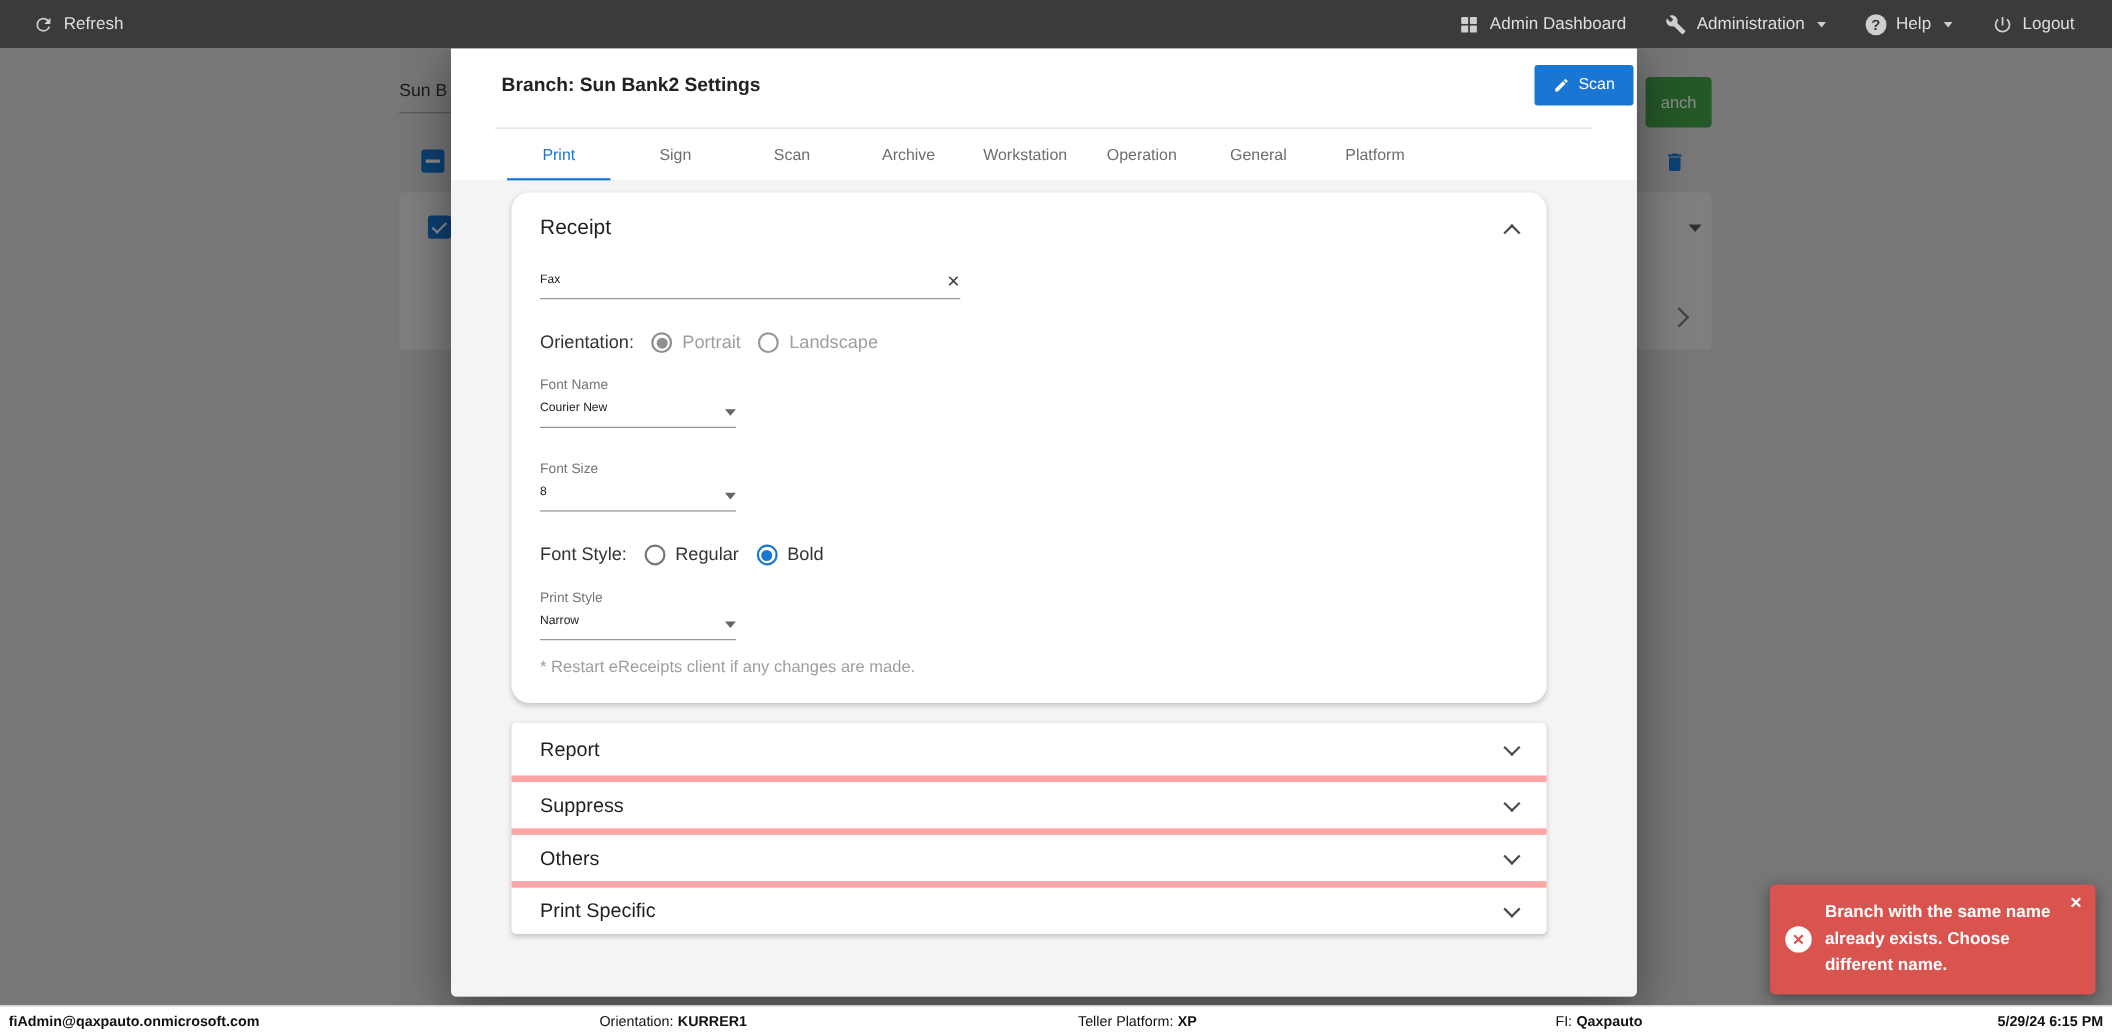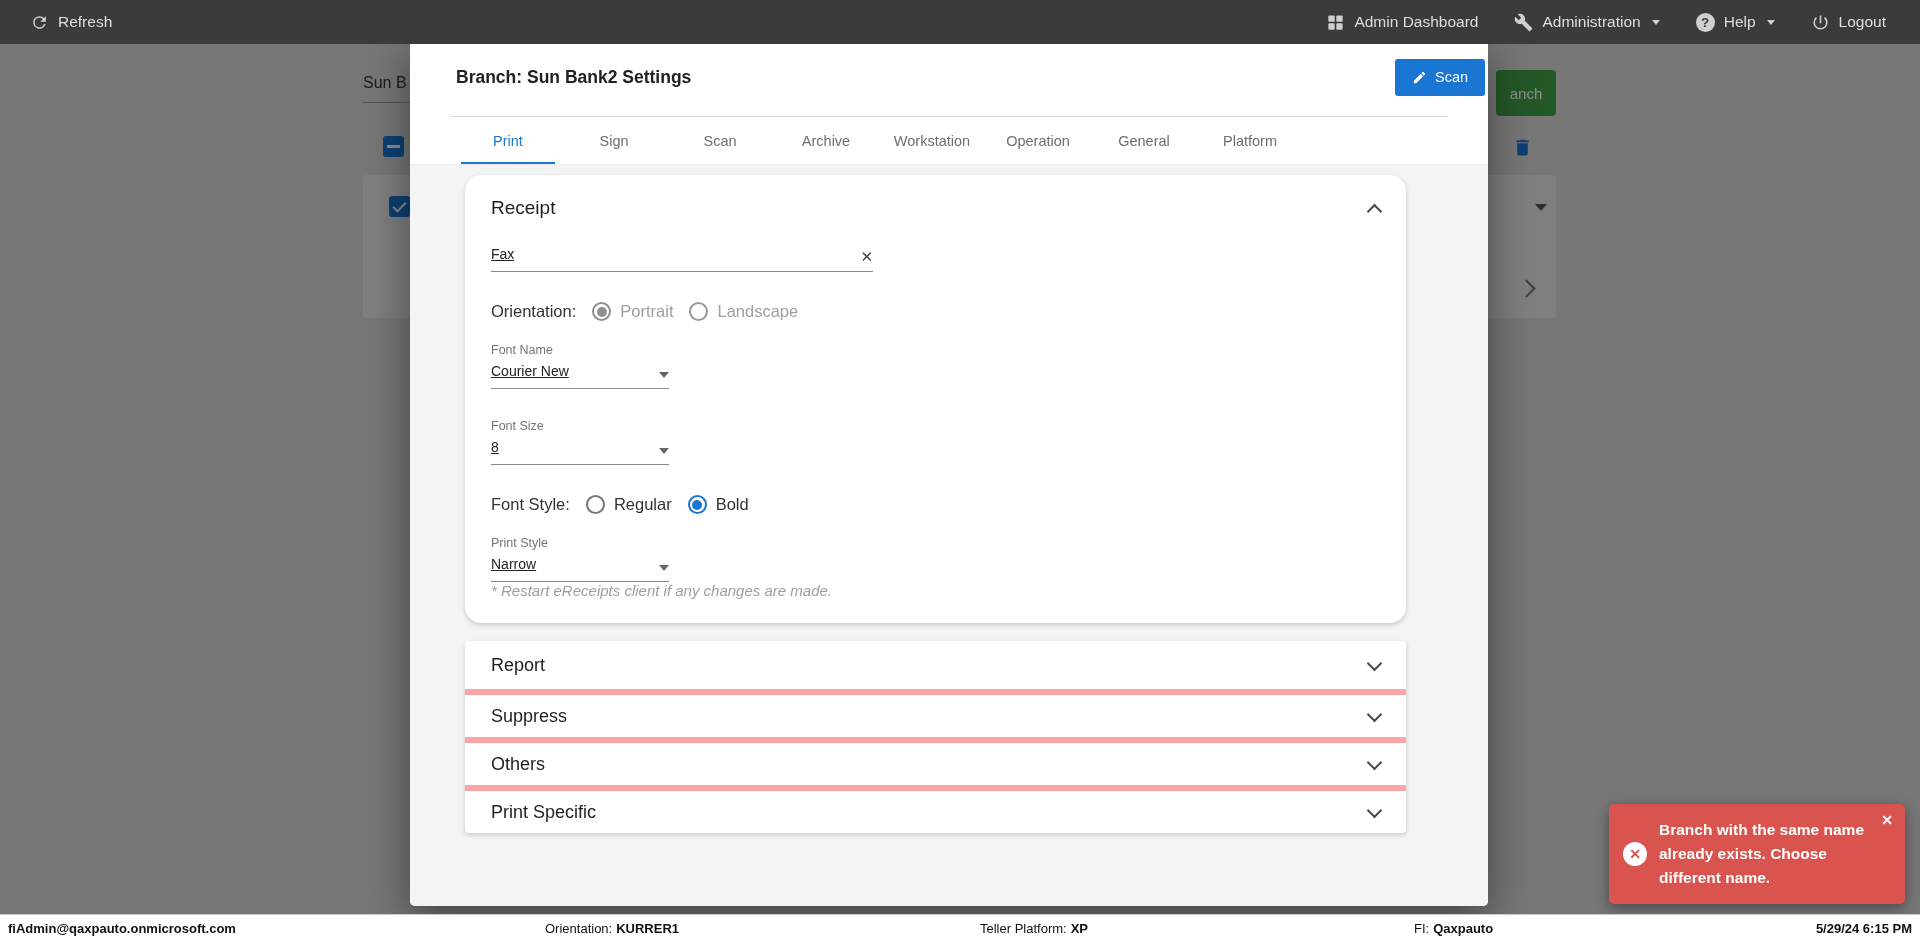--- a/index.html
+++ b/index.html
@@ -68,38 +68,38 @@
   .card-body { padding:14px 26px 24px 26px; }
 
   .chev { display:inline-block; width:11px; height:11px; border-right:2px solid #4a4a4a; border-bottom:2px solid #4a4a4a; }
   .chev.down { transform:rotate(45deg); margin-top:-4px; }
   .chev.up { transform:rotate(-135deg); margin-top:6px; }
 
   .field { margin-bottom:30px; }
   .flabel { font-size:12.5px; line-height:14px; color:#757575; margin-bottom:5px; }
   .frow { display:flex; align-items:flex-end; justify-content:space-between;
           border-bottom:1px solid #8a8a8a; padding-bottom:7px; }
-  .fvalue { font-size:14px; line-height:19px; color:#222;text-decoration:underline; }
+  .fvalue { font-size:11px; line-height:19px; color:#222; }
   .w-lg { width:382px; }
   .w-sm { width:178px; }
   .clear-x { font-size:15px; color:#444; cursor:pointer; line-height:15px; }
   .caret { width:0; height:0; border-left:5.5px solid transparent; border-right:5.5px solid transparent;
            border-top:6px solid #666; margin-bottom:3px; }
 
   .radio-row { display:flex; align-items:center; gap:16px; margin-bottom:22px; font-size:16.5px; color:#333; }
   .radio-opt { display:flex; align-items:center; gap:9px; cursor:pointer; }
   .radio-opt.dis { color:#9e9e9e; cursor:default; }
   .radio { width:19px; height:19px; border-radius:50%; border:2px solid #767676; position:relative; flex:none; }
   .radio.off-gray { border-color:#9a9a9a; }
   .radio.sel-gray { border-color:#8f8f8f; }
   .radio.sel-gray::after { content:""; position:absolute; inset:2.5px; background:#8f8f8f; border-radius:50%; }
   .radio.sel-blue { border-color:#1976d2; }
   .radio.sel-blue::after { content:""; position:absolute; inset:2.5px; background:#1976d2; border-radius:50%; }
 
-  .note { font-size:15px; font-style:italic; color:#9e9e9e; }
+  .note { font-size:15px; color:#9e9e9e; margin-top:16px; }
 
   .sections { margin-top:18px; background:#fff; border-radius:4px; box-shadow:0 2px 5px rgba(0,0,0,.18); }
   .section-row { height:48px; display:flex; align-items:center; justify-content:space-between;
                  padding:0 26px; font-size:18px; color:#1f1f1f; border-top:6px solid #fca5a5; cursor:pointer; }
   .section-row:first-child { border-top:none; }
 
   
   .toast { position:absolute; right:15px; bottom:37px; width:296px; min-height:100px; background:#d9534f;
            border-radius:5px; box-shadow:0 4px 14px rgba(0,0,0,.4); z-index:40; color:#fff;
            display:flex; align-items:center; gap:12px; padding:14px 30px 14px 14px; }

